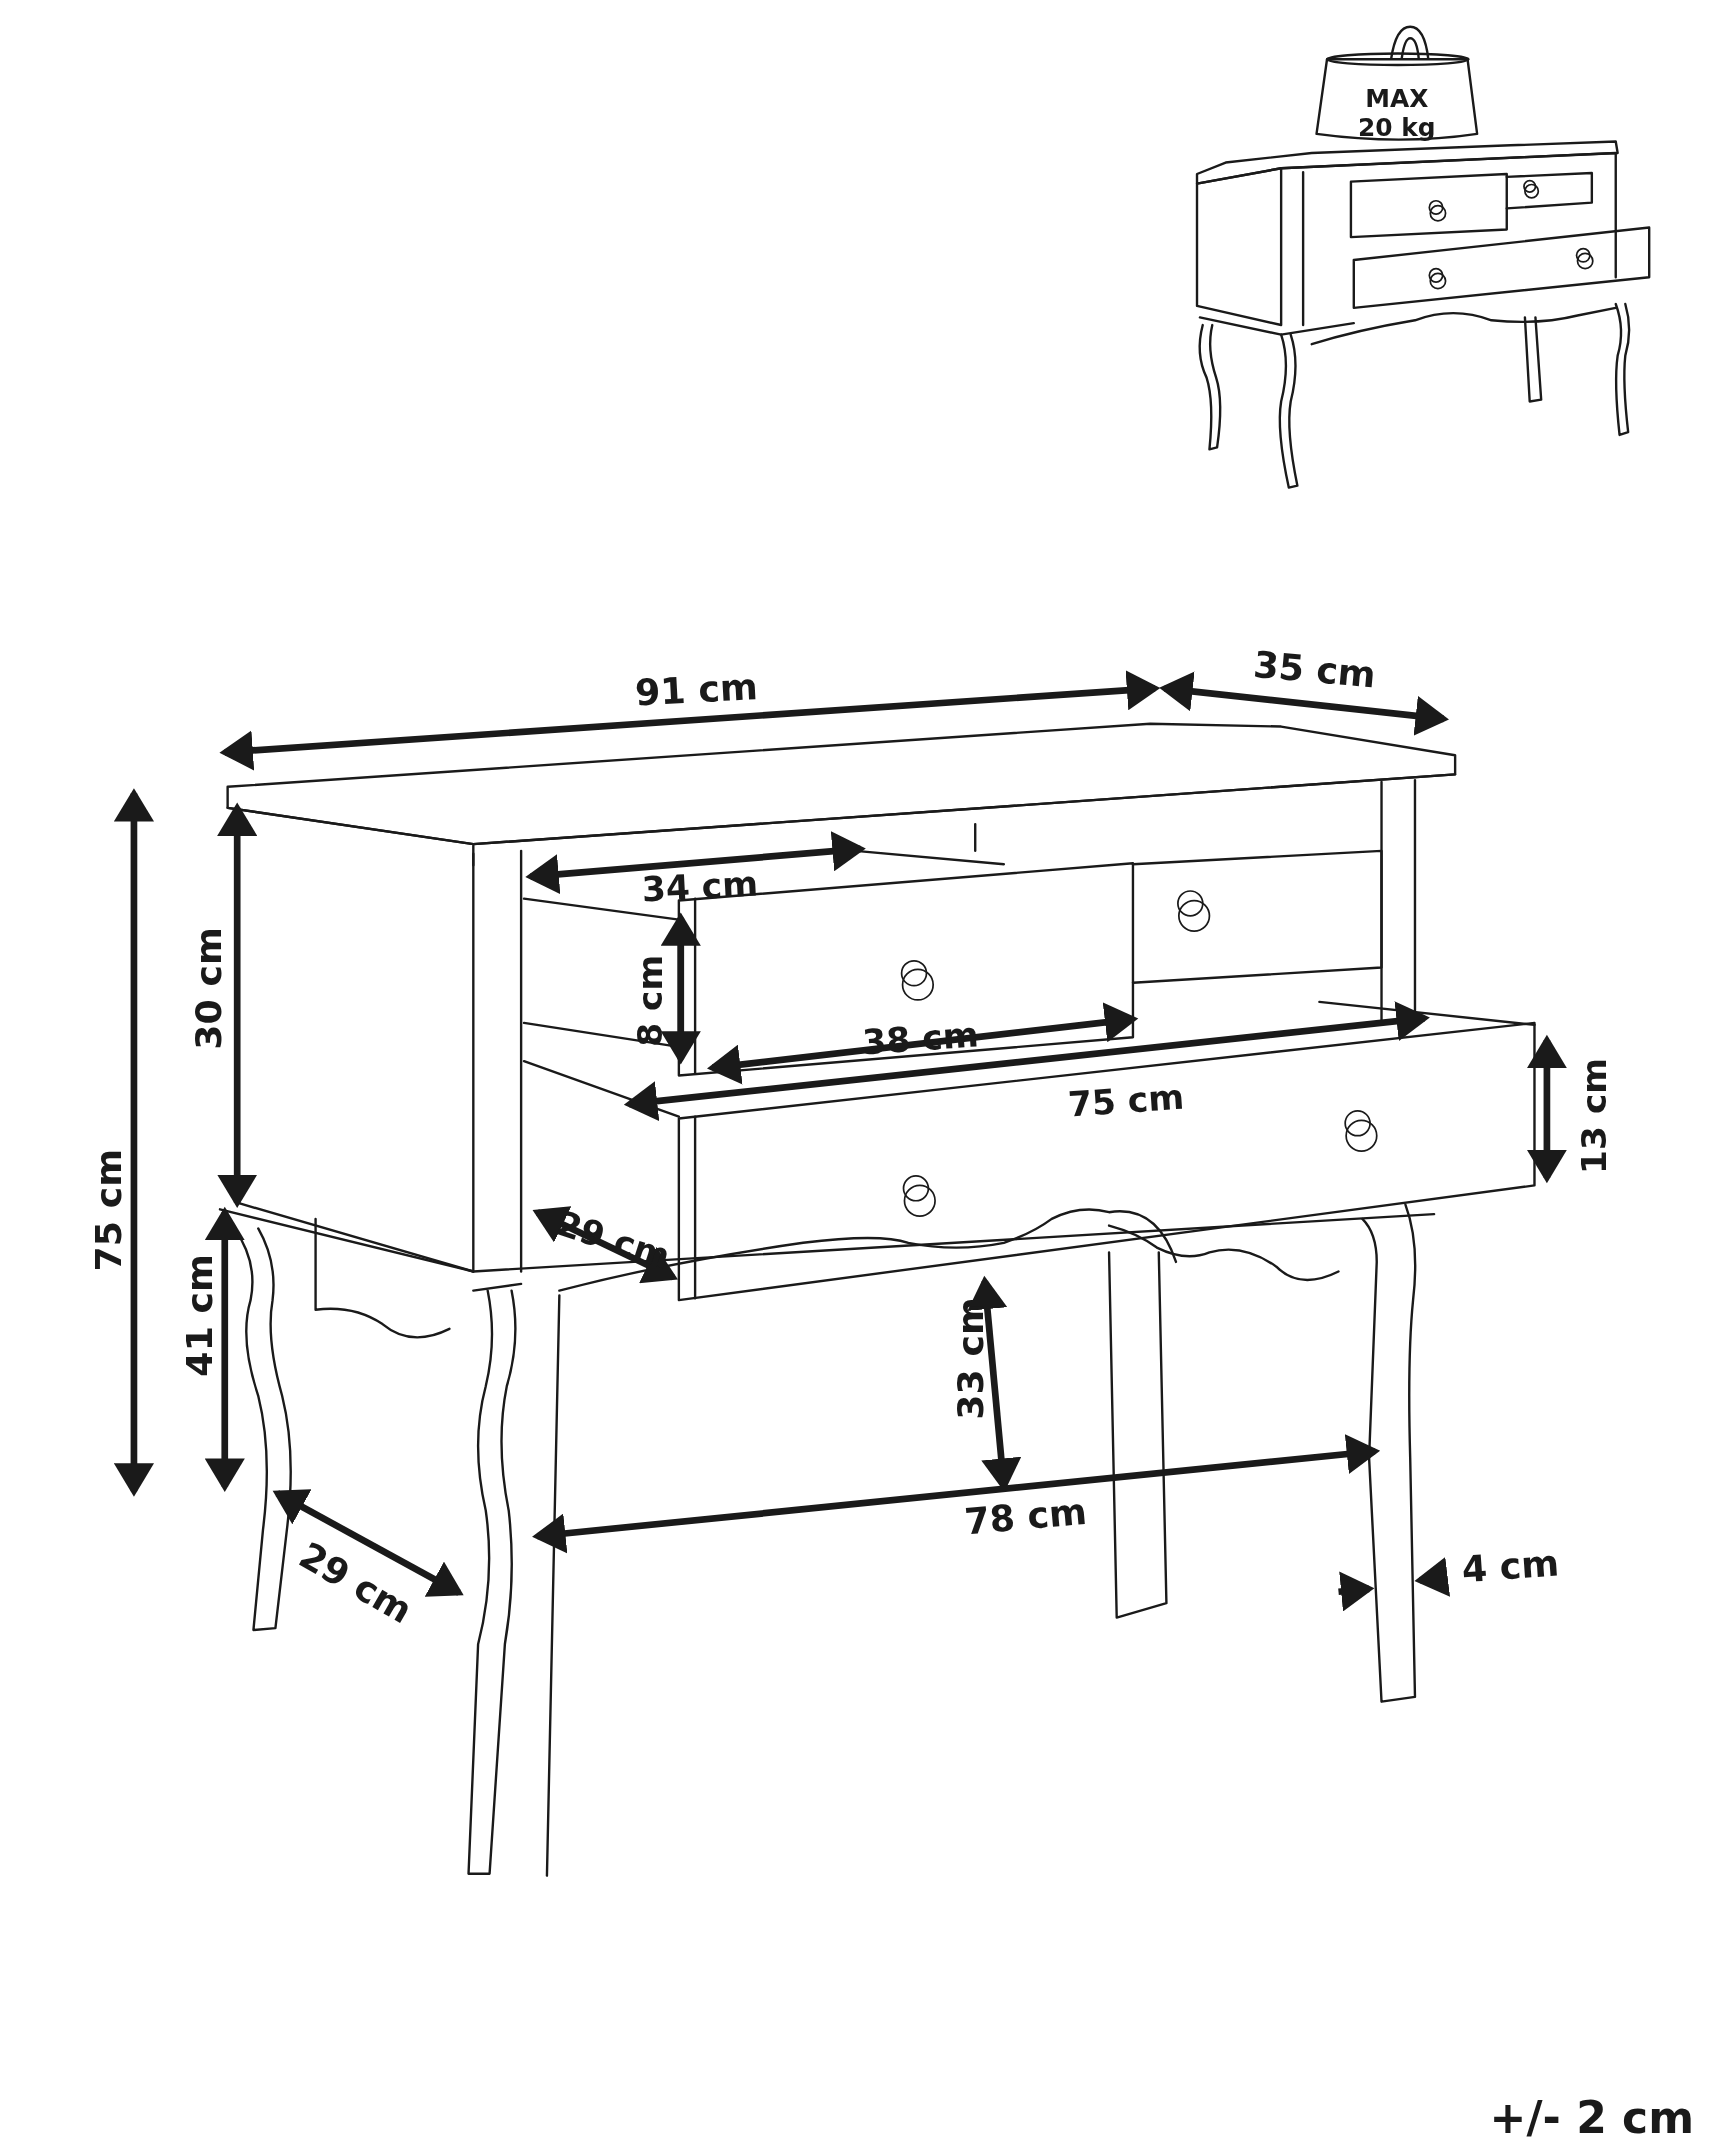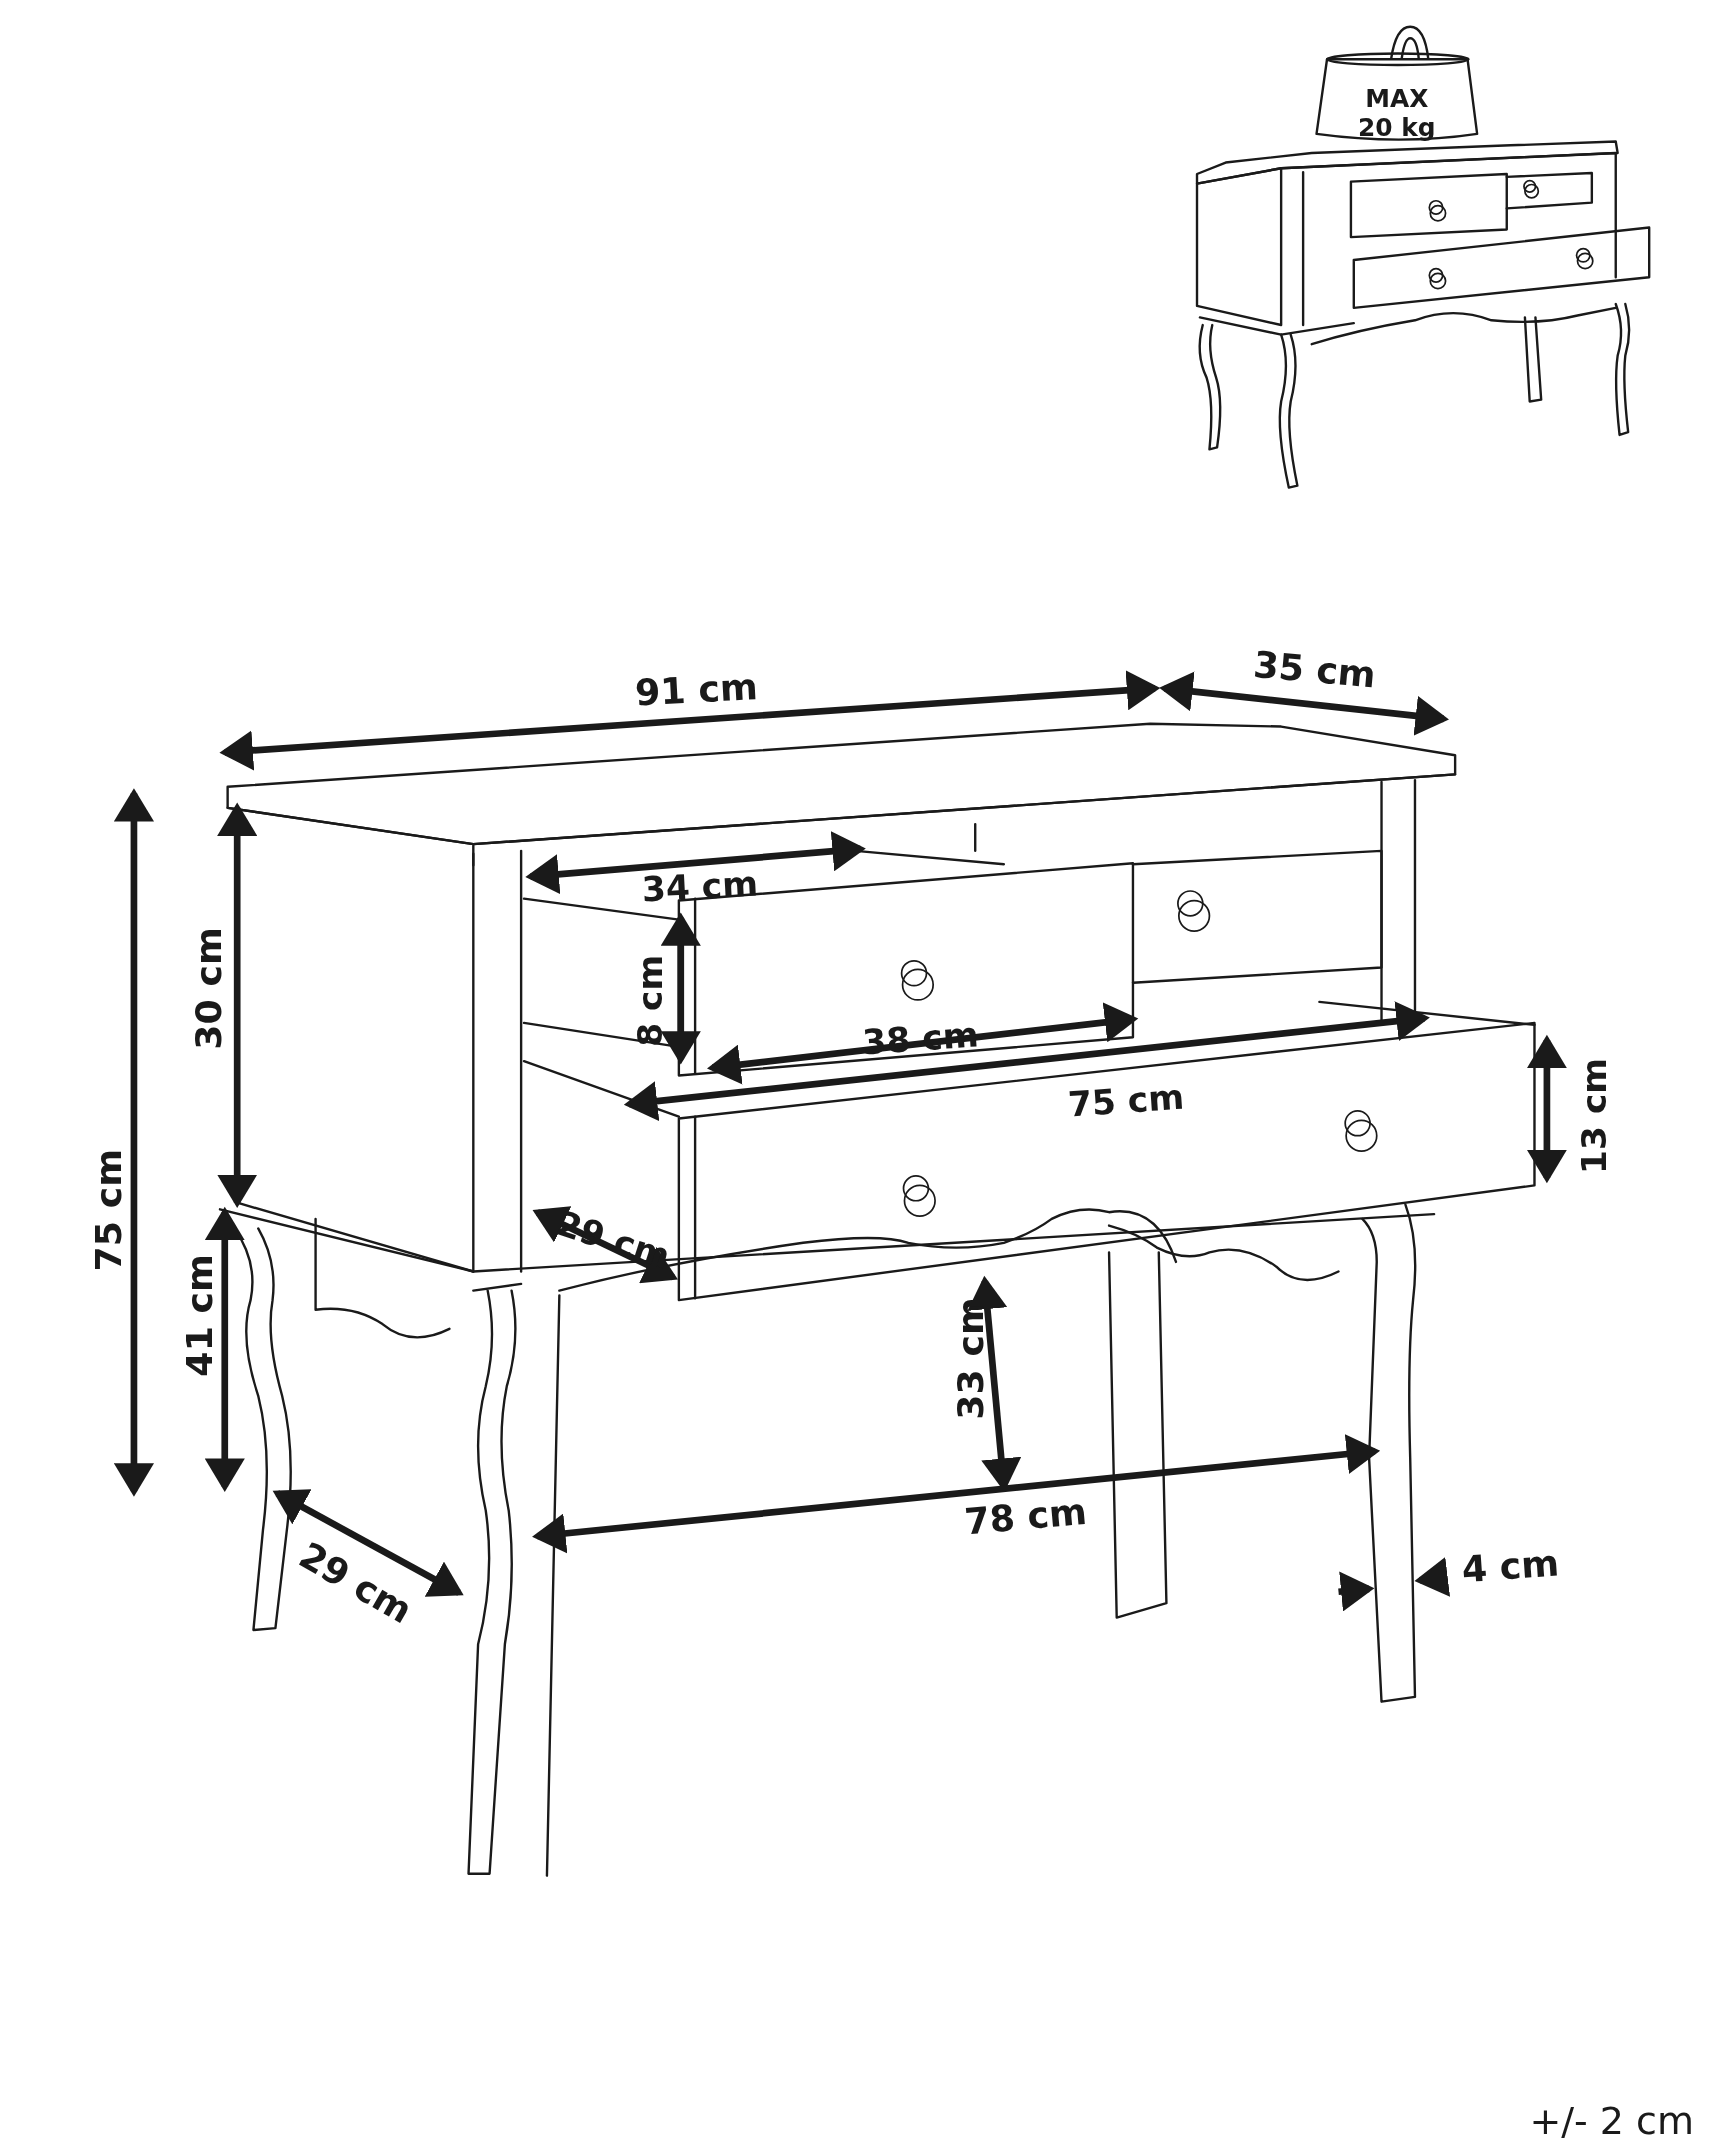--- a/index.html
+++ b/index.html
@@ -3,21 +3,21 @@
 <meta charset="utf-8">
 <style>
   html, body { margin: 0; padding: 0; background: #ffffff; }
   body { width: 1721px; height: 2151px; position: relative; overflow: hidden; font-family: "DejaVu Sans", sans-serif; }
   svg { position: absolute; left: 0; top: 0; }
   .lbl { font-family: "DejaVu Sans", sans-serif; font-weight: bold; fill: #1a1a1a; }
   .line { stroke: #1a1a1a; fill: none; stroke-width: 2.5; stroke-linejoin: round; stroke-linecap: round; }
   .thin { stroke: #1a1a1a; fill: none; stroke-width: 1.8; }
   .dim { stroke: #1a1a1a; fill: none; stroke-width: 7; stroke-linecap: butt; }
   .fillw { fill: #ffffff; }
-  #tolerance { position: absolute; right: 27px; bottom: 7.6px; font-weight: normal; font-size: 38px; color: #1a1a1a; font-family: "DejaVu Sans", sans-serif; margin-top: 32px; }
+  #tolerance { position: absolute; right: 27px; bottom: 7.6px; font-weight: bold; font-size: 44px; color: #1a1a1a; font-family: "DejaVu Sans", sans-serif; margin-top: 32px; }
 </style>
 </head>
 <body>
 
 <svg width="1721" height="2151" viewBox="0 0 1800 2250" xmlns="http://www.w3.org/2000/svg">
   <defs>
     <marker id="ah" markerWidth="6" markerHeight="6" refX="4.2" refY="3" orient="auto-start-reverse" markerUnits="strokeWidth">
       <path d="M0,0 L5,3 L0,6 Z" fill="#1a1a1a"></path>
     </marker>
   </defs>

